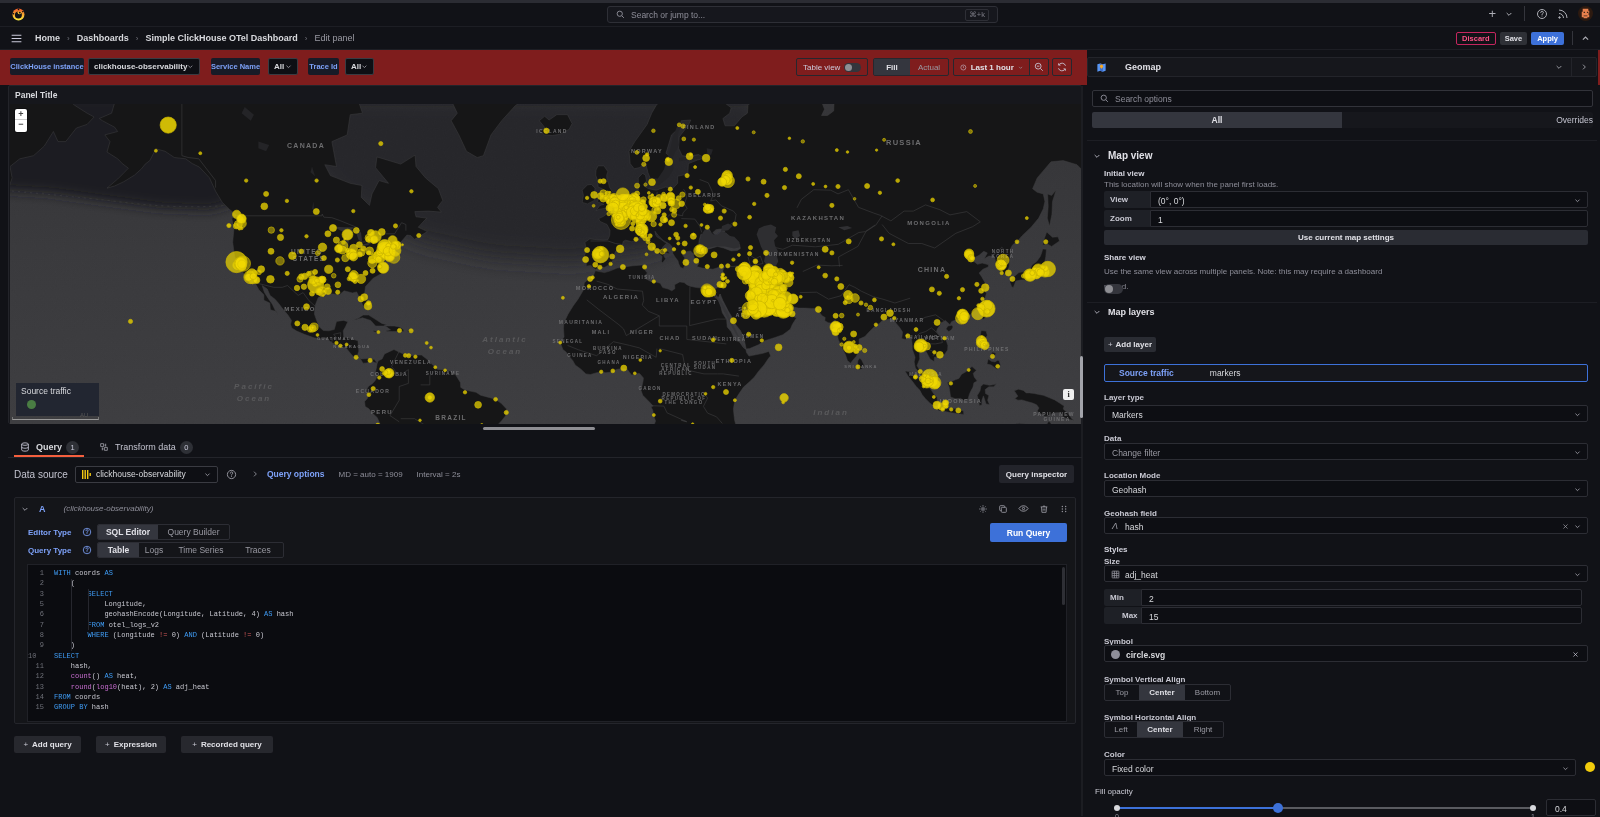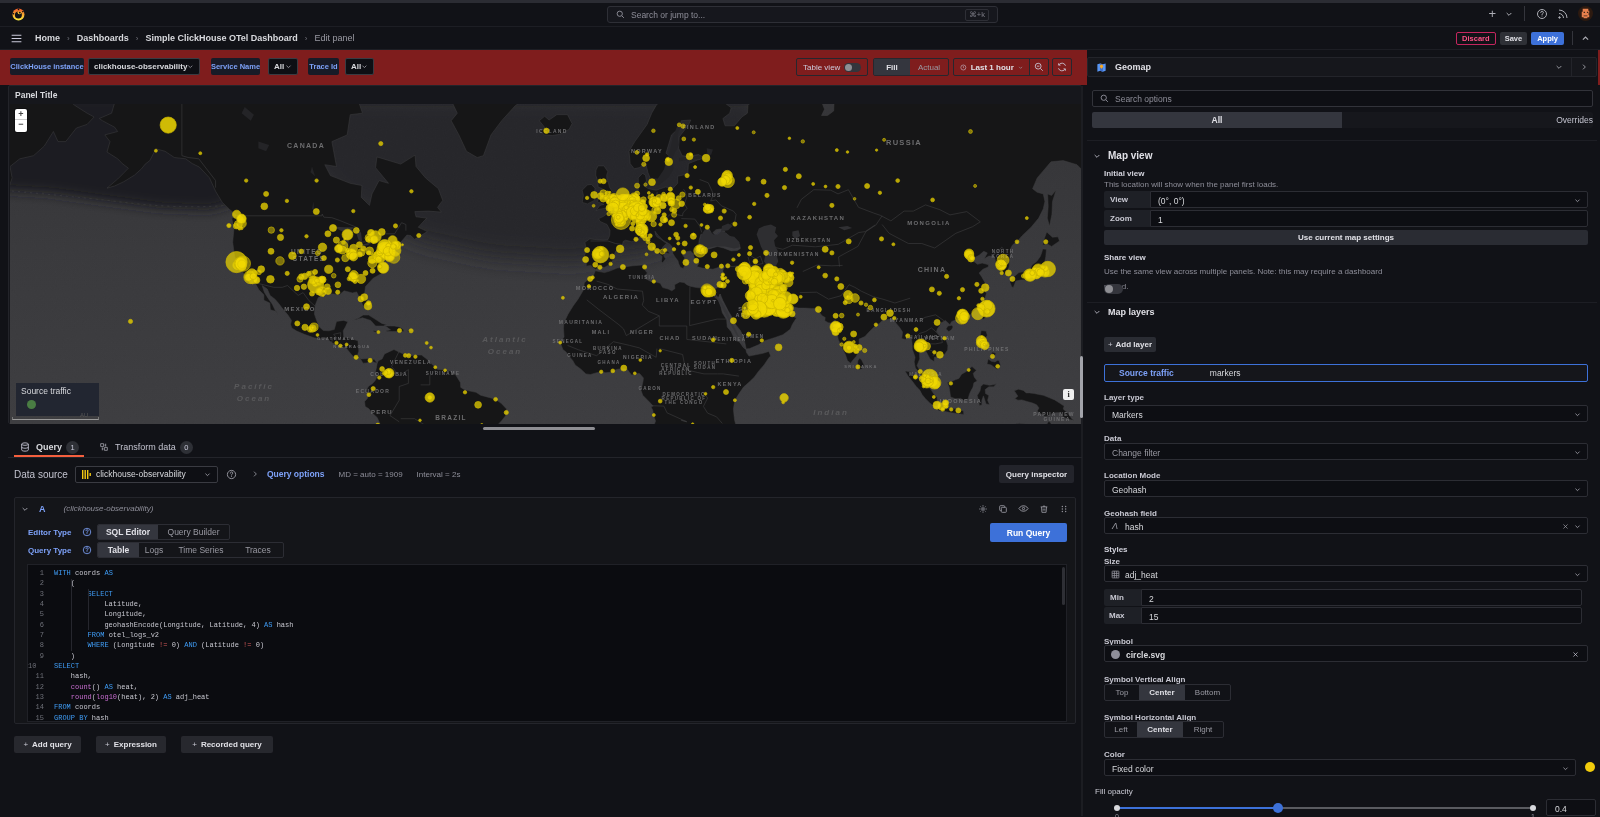--- a/index.html
+++ b/index.html
@@ -1413,21 +1413,20 @@
           <span style="color:#9a9aa3;font-size:8.5px">Time Series</span>
         </div>
 <div class="flex" style="height:100%;width:50px;justify-content:center">
           <span style="color:#9a9aa3;font-size:8.5px">Traces</span>
         </div>
 </div>
 <div class="abs" style="left:12px;top:66px;width:1040px;height:158px;background:#0b0c10;border:1px solid #202127;font-family:'Liberation Mono',monospace;font-size:7px;padding-top:3px">
         <div style="height:10.35px;line-height:10.35px;white-space:pre"><span style="display:inline-block;width:26px;text-align:right;color:#6e7078;padding-right:10px">1</span><span style="color:#3f9cf5">WITH</span> <span style="color:#c8c8d0">coords</span> <span style="color:#3f9cf5">AS</span></div>
         <div style="height:10.35px;line-height:10.35px;white-space:pre"><span style="display:inline-block;width:26px;text-align:right;color:#6e7078;padding-right:10px">2</span><span style="color:#c8c8d0">&nbsp;&nbsp;&nbsp;&nbsp;(</span></div>
         <div style="height:10.35px;line-height:10.35px;white-space:pre"><span style="display:inline-block;width:26px;text-align:right;color:#6e7078;padding-right:10px">3</span><span style="color:#3f9cf5">&nbsp;&nbsp;&nbsp;&nbsp;&nbsp;&nbsp;&nbsp;&nbsp;SELECT</span></div>
-        <div style="height:10.35px;line-height:10.35px;white-space:pre"><span style="display:inline-block;width:26px;text-align:right;color:#6e7078;padding-right:10px">4</span><span style="color:#c8c8d0">&nbsp;&nbsp;&nbsp;&nbsp;&nbsp;&nbsp;&nbsp;&nbsp;&nbsp;&nbsp;&nbsp;&nbsp;Latitude,</span></div>
         <div style="height:10.35px;line-height:10.35px;white-space:pre"><span style="display:inline-block;width:26px;text-align:right;color:#6e7078;padding-right:10px">5</span><span style="color:#c8c8d0">&nbsp;&nbsp;&nbsp;&nbsp;&nbsp;&nbsp;&nbsp;&nbsp;&nbsp;&nbsp;&nbsp;&nbsp;Longitude,</span></div>
         <div style="height:10.35px;line-height:10.35px;white-space:pre"><span style="display:inline-block;width:26px;text-align:right;color:#6e7078;padding-right:10px">6</span><span style="color:#c8c8d0">&nbsp;&nbsp;&nbsp;&nbsp;&nbsp;&nbsp;&nbsp;&nbsp;&nbsp;&nbsp;&nbsp;&nbsp;geohashEncode(Longitude, Latitude, <span style="color:#c8c8d0">4</span>) <span style="color:#3f9cf5">AS</span> hash</span></div>
         <div style="height:10.35px;line-height:10.35px;white-space:pre"><span style="display:inline-block;width:26px;text-align:right;color:#6e7078;padding-right:10px">7</span><span style="color:#3f9cf5">&nbsp;&nbsp;&nbsp;&nbsp;&nbsp;&nbsp;&nbsp;&nbsp;FROM</span> <span style="color:#c8c8d0">otel_logs_v2</span></div>
         <div style="height:10.35px;line-height:10.35px;white-space:pre"><span style="display:inline-block;width:26px;text-align:right;color:#6e7078;padding-right:10px">8</span><span style="color:#3f9cf5">&nbsp;&nbsp;&nbsp;&nbsp;&nbsp;&nbsp;&nbsp;&nbsp;WHERE</span> <span style="color:#c8c8d0">(Longitude <span style="color:#d65a5a">!=</span> <span style="color:#c8c8d0">0</span>) <span style="color:#3f9cf5">AND</span> (Latitude <span style="color:#d65a5a">!=</span> <span style="color:#c8c8d0">0</span>)</span></div>
         <div style="height:10.35px;line-height:10.35px;white-space:pre"><span style="display:inline-block;width:26px;text-align:right;color:#6e7078;padding-right:10px">9</span><span style="color:#c8c8d0">&nbsp;&nbsp;&nbsp;&nbsp;)</span></div>
         <div style="height:10.35px;line-height:10.35px;white-space:pre"><span style="display:inline-block;width:26px;text-align:left;color:#6e7078;padding-right:10px">10</span><span style="color:#3f9cf5">SELECT</span></div>
         <div style="height:10.35px;line-height:10.35px;white-space:pre"><span style="display:inline-block;width:26px;text-align:right;color:#6e7078;padding-right:10px">11</span><span style="color:#c8c8d0">&nbsp;&nbsp;&nbsp;&nbsp;hash,</span></div>
         <div style="height:10.35px;line-height:10.35px;white-space:pre"><span style="display:inline-block;width:26px;text-align:right;color:#6e7078;padding-right:10px">12</span><span style="color:#c8c8d0">&nbsp;&nbsp;&nbsp;&nbsp;<span style="color:#c86dd1">count</span>() <span style="color:#3f9cf5">AS</span> heat,</span></div>
         <div style="height:10.35px;line-height:10.35px;white-space:pre"><span style="display:inline-block;width:26px;text-align:right;color:#6e7078;padding-right:10px">13</span><span style="color:#c8c8d0">&nbsp;&nbsp;&nbsp;&nbsp;<span style="color:#c86dd1">round</span>(<span style="color:#c86dd1">log10</span>(heat), <span style="color:#c8c8d0">2</span>) <span style="color:#3f9cf5">AS</span> adj_heat</span></div>
         <div style="height:10.35px;line-height:10.35px;white-space:pre"><span style="display:inline-block;width:26px;text-align:right;color:#6e7078;padding-right:10px">14</span><span style="color:#3f9cf5">FROM</span> <span style="color:#c8c8d0">coords</span></div>
@@ -1452,21 +1451,21 @@
     </div>
 </div>
 <div class="abs" style="left:1087px;top:50px;width:511px;height:767px;background:#111217">
 <div class="abs flex" style="left:0;top:7px;width:510px;height:20px;background:#16171c;border:1px solid #23242a;border-radius:2px;padding:0 8px">
 <svg width="11" height="11" viewBox="0 0 24 24">
         <path fill="#5794f2" d="M3 5l6-2 6 2 6-2v16l-6 2-6-2-6 2z"></path>
         <path fill="#3b6cc9" d="M9 3l6 2v16l-6-2z"></path>
         <circle cx="12" cy="9" r="3.4" fill="#f5a623"></circle>
         <path fill="#f5a623" d="M12 15l-2.7-4h5.4z"></path>
       </svg>
-<span style="color:#e0e0e6;font-size:9px;font-weight:bold;margin-left:8px">Geomap</span>
+<span style="color:#e0e0e6;font-size:9px;font-weight:bold;margin-left:18px">Geomap</span>
 <div class="flex" style="margin-left:auto;gap:8px">
 <svg width="8" height="8" viewBox="0 0 24 24" fill="none" stroke="#adaeb5" stroke-width="2.5">
           <path d="M5 9l7 7 7-7"></path>
         </svg>
 <div style="width:1px;height:18px;background:#23242a"></div>
 <svg width="8" height="8" viewBox="0 0 24 24" fill="none" stroke="#adaeb5" stroke-width="2.5">
           <path d="M9 5l7 7-7 7"></path>
         </svg>
 </div>
     </div>
@@ -1582,21 +1581,21 @@
     </div>
 <div class="abs" style="left:17px;top:539px;width:478px;height:17px">
 <div class="abs flex" style="left:0;top:0;width:37px;height:17px;background:#1e2026;border-radius:2px 0 0 2px;padding:0 6px">
         <span style="color:#c9c9d3;font-size:8px;font-weight:bold">Min</span>
       </div>
 <div class="abs" style="left:37px;top:0;width:441px;height:17px;background:#0d0e13;border:1px solid #2c2d34;border-radius:0 2px 2px 0">
         <span style="position:absolute;left:7px;top:4px;color:#d8d9dd;font-size:8.5px">2</span>
       </div>
 </div>
 <div class="abs" style="left:17px;top:557px;width:478px;height:17px">
-<div class="abs flex" style="left:0;top:0;width:37px;height:17px;background:#1e2026;border-radius:2px 0 0 2px;padding:0 5px">
+<div class="abs flex" style="left:0;top:0;width:37px;height:17px;background:#1e2026;border-radius:2px 0 0 2px;padding:0 18px">
         <span style="color:#c9c9d3;font-size:8px;font-weight:bold">Max</span>
       </div>
 <div class="abs" style="left:37px;top:0;width:441px;height:17px;background:#0d0e13;border:1px solid #2c2d34;border-radius:0 2px 2px 0">
         <span style="position:absolute;left:7px;top:4px;color:#d8d9dd;font-size:8.5px">15</span>
       </div>
 </div>
 <div class="abs" style="left:17px;top:587px;color:#c9c9d3;font-size:8px;font-weight:bold">Symbol</div>
 <div class="abs" style="left:17px;top:595px;width:484px;height:17px;background:#0d0e13;border:1px solid #2c2d34;border-radius:2px">
       <div style="position:absolute;left:6px;top:4px;width:9px;height:9px;border-radius:50%;background:#8e8e99"></div>
       <span style="position:absolute;left:21px;top:4px;color:#d8d9dd;font-size:8.5px;font-weight:bold">circle.svg</span>

